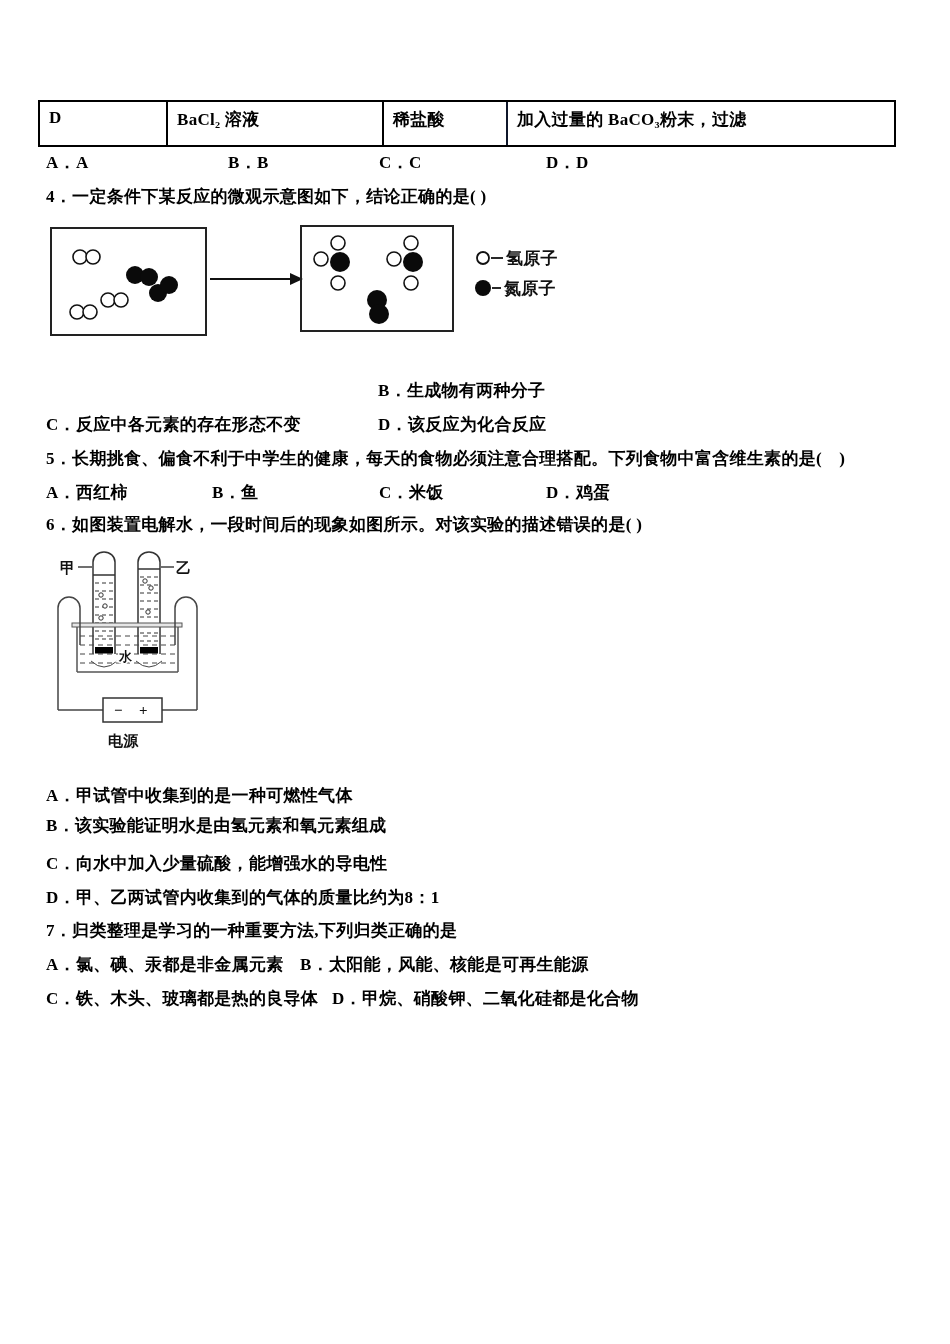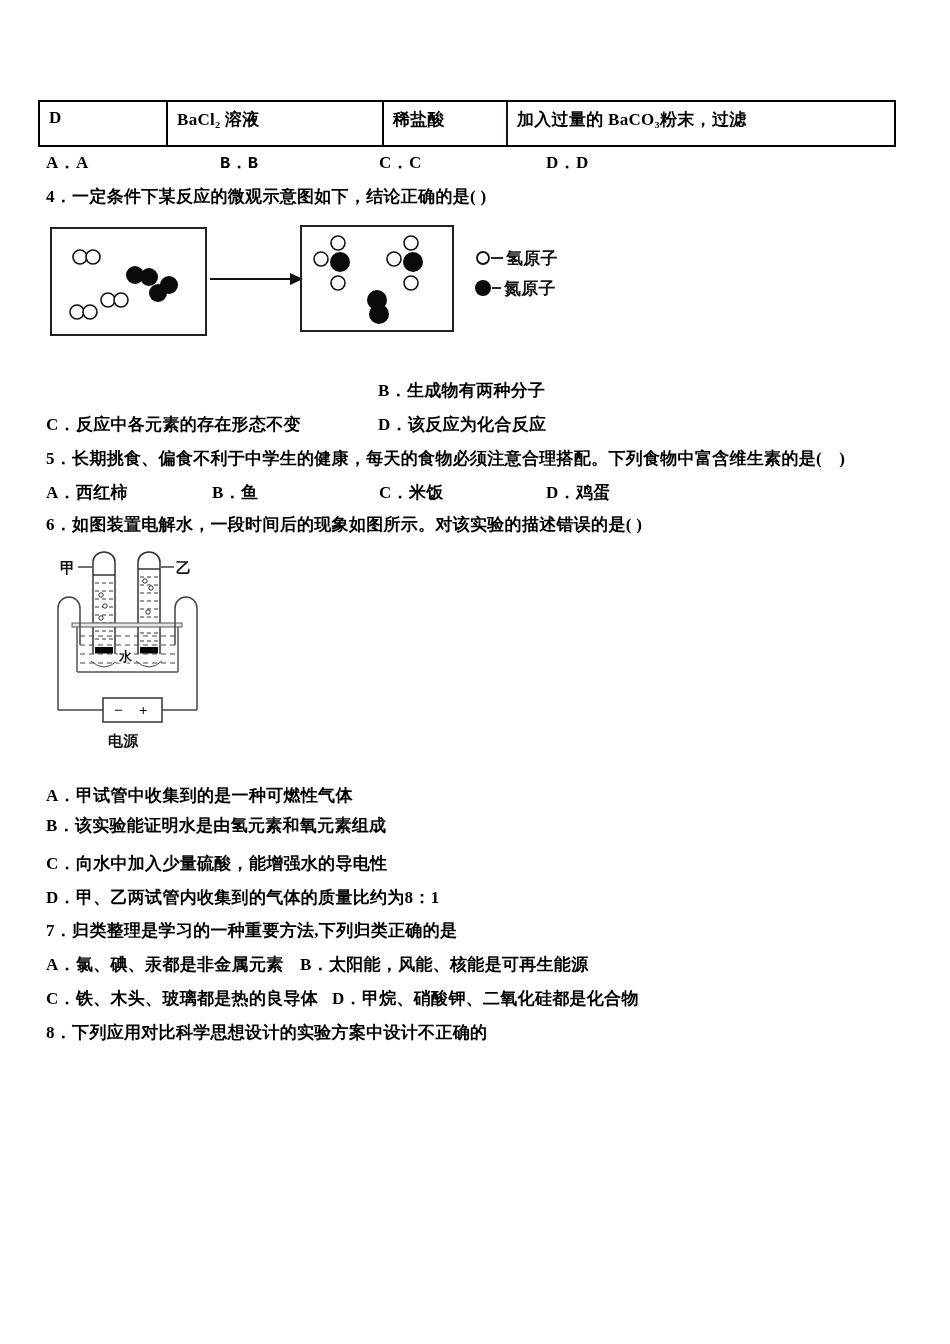--- a/index.html
+++ b/index.html
@@ -34,21 +34,21 @@
 <div class="page">
 
   <div class="extable">
     <div class="tcell tc1">D</div>
     <div class="tcell tc2">BaCl₂ 溶液</div>
     <div class="tcell tc3">稀盐酸</div>
     <div class="tcell tc4">加入过量的 BaCO₃粉末，过滤</div>
   </div>
 
   <span class="abs" style="left:46px;top:151px;">A．A</span>
-  <span class="abs" style="left:220px;top:151px;font-family:Liberation Mono, monospace;">B．B</span>
+  <span class="abs" style="left:228px;top:151px;">B．B</span>
   <span class="abs" style="left:379px;top:151px;">C．C</span>
   <span class="abs" style="left:546px;top:151px;">D．D</span>
 
   <span class="abs" style="left:46px;top:185px;">4．一定条件下某反应的微观示意图如下，结论正确的是( )</span>
 
   <svg class="abs" style="left:50px;top:224px;" width="520" height="116" viewBox="0 0 520 116">
 
     <rect x="1" y="4" width="155" height="107" class="stroke" stroke-width="2"></rect>
 
     <g stroke="#111" stroke-width="1.6" fill="#fff">
@@ -203,15 +203,14 @@
   <span class="abs" style="left:46px;top:814px;">B．该实验能证明水是由氢元素和氧元素组成</span>
   <span class="abs" style="left:46px;top:852px;">C．向水中加入少量硫酸，能增强水的导电性</span>
   <span class="abs" style="left:46px;top:886px;">D．甲、乙两试管内收集到的气体的质量比约为8：1</span>
 
   <span class="abs" style="left:46px;top:919px;">7．归类整理是学习的一种重要方法,下列归类正确的是</span>
   <span class="abs" style="left:46px;top:953px;">A．氯、碘、汞都是非金属元素</span>
   <span class="abs" style="left:300px;top:953px;">B．太阳能，风能、核能是可再生能源</span>
   <span class="abs" style="left:46px;top:987px;">C．铁、木头、玻璃都是热的良导体</span>
   <span class="abs" style="left:332px;top:987px;">D．甲烷、硝酸钾、二氧化硅都是化合物</span>
 
-  <span class="abs" style="left:46px;top:1021px;">8．下列应用对比科学思想设计的实验方案中设计不正确的</span>
 
 </div>
 
 </body></html>

